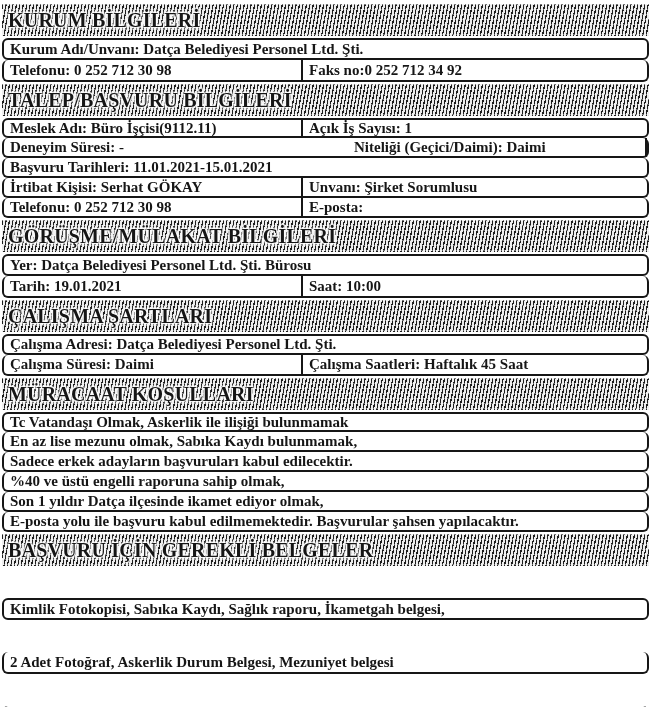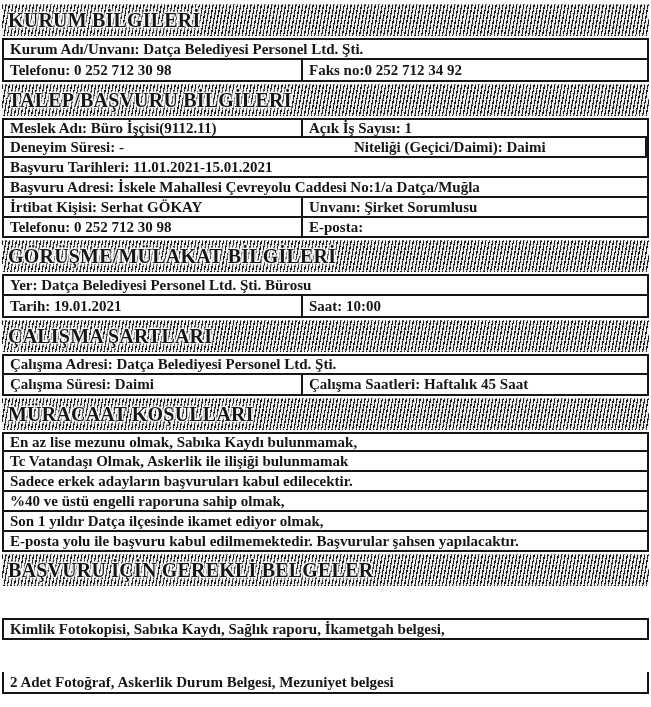--- a/index.html
+++ b/index.html
@@ -48,20 +48,21 @@
   }
   
   .row {
     display: flex;
     box-sizing: border-box;
     background: #ffffff;
     border-left: 2px solid #161616;
     border-right: 2px solid #161616;
     border-bottom: 2px solid #161616;
     align-items: center;
+    border-radius: 6px;
   }
   .rows .row:first-child { border-top: 2px solid #161616; }
   .cell {
     padding: 0 6px;
     box-sizing: border-box;
     font-size: 15px;
     font-weight: 700;
     white-space: nowrap;
     overflow: hidden;
     align-self: center;
@@ -104,23 +105,20 @@
       <span class="cell c2">Açık İş Sayısı: 1</span>
     </div>
     <div class="row">
       <span class="cell c2">Deneyim Süresi: -</span>
       <span class="cell c1">Niteliği (Geçici/Daimi): Daimi</span>
     </div>
     <div class="row">
       <span class="cell full">Başvuru Tarihleri: 11.01.2021-15.01.2021</span>
     </div>
     <div class="row">
-      <span class="cell full">Başvuru Adresi: İskele Mahallesi Çevreyolu Caddesi No:1/a Datça/Muğla</span>
-    </div>
-    <div class="row">
       <span class="cell c1">İrtibat Kişisi: Serhat GÖKAY</span>
       <span class="cell c2">Unvanı: Şirket Sorumlusu</span>
     </div>
     <div class="row">
       <span class="cell c1">Telefonu: 0 252 712 30 98</span>
       <span class="cell c2">E-posta:</span>
     </div>
   </div>
 
   <div class="bar">
@@ -147,24 +145,24 @@
       <span class="cell c1">Çalışma Süresi: Daimi</span>
       <span class="cell c2">Çalışma Saatleri: Haftalık 45 Saat</span>
     </div>
   </div>
 
   <div class="bar">
     <span class="bar-label">MÜRACAAT KOŞULLARI</span>
   </div>
   <div class="rows s5">
     <div class="row">
-      <span class="cell full">En az lise mezunu olmak, Sabıka Kaydı bulunmamak,</span>
+      <span class="cell full">Tc Vatandaşı Olmak, Askerlik ile ilişiği bulunmamak</span>
     </div>
     <div class="row">
-      <span class="cell full">Tc Vatandaşı Olmak, Askerlik ile ilişiği bulunmamak</span>
+      <span class="cell full">En az lise mezunu olmak, Sabıka Kaydı bulunmamak,</span>
     </div>
     <div class="row">
       <span class="cell full">Sadece erkek adayların başvuruları kabul edilecektir.</span>
     </div>
     <div class="row">
       <span class="cell full">%40 ve üstü engelli raporuna sahip olmak,</span>
     </div>
     <div class="row">
       <span class="cell full">Son 1 yıldır Datça ilçesinde ikamet ediyor olmak,</span>
     </div>

